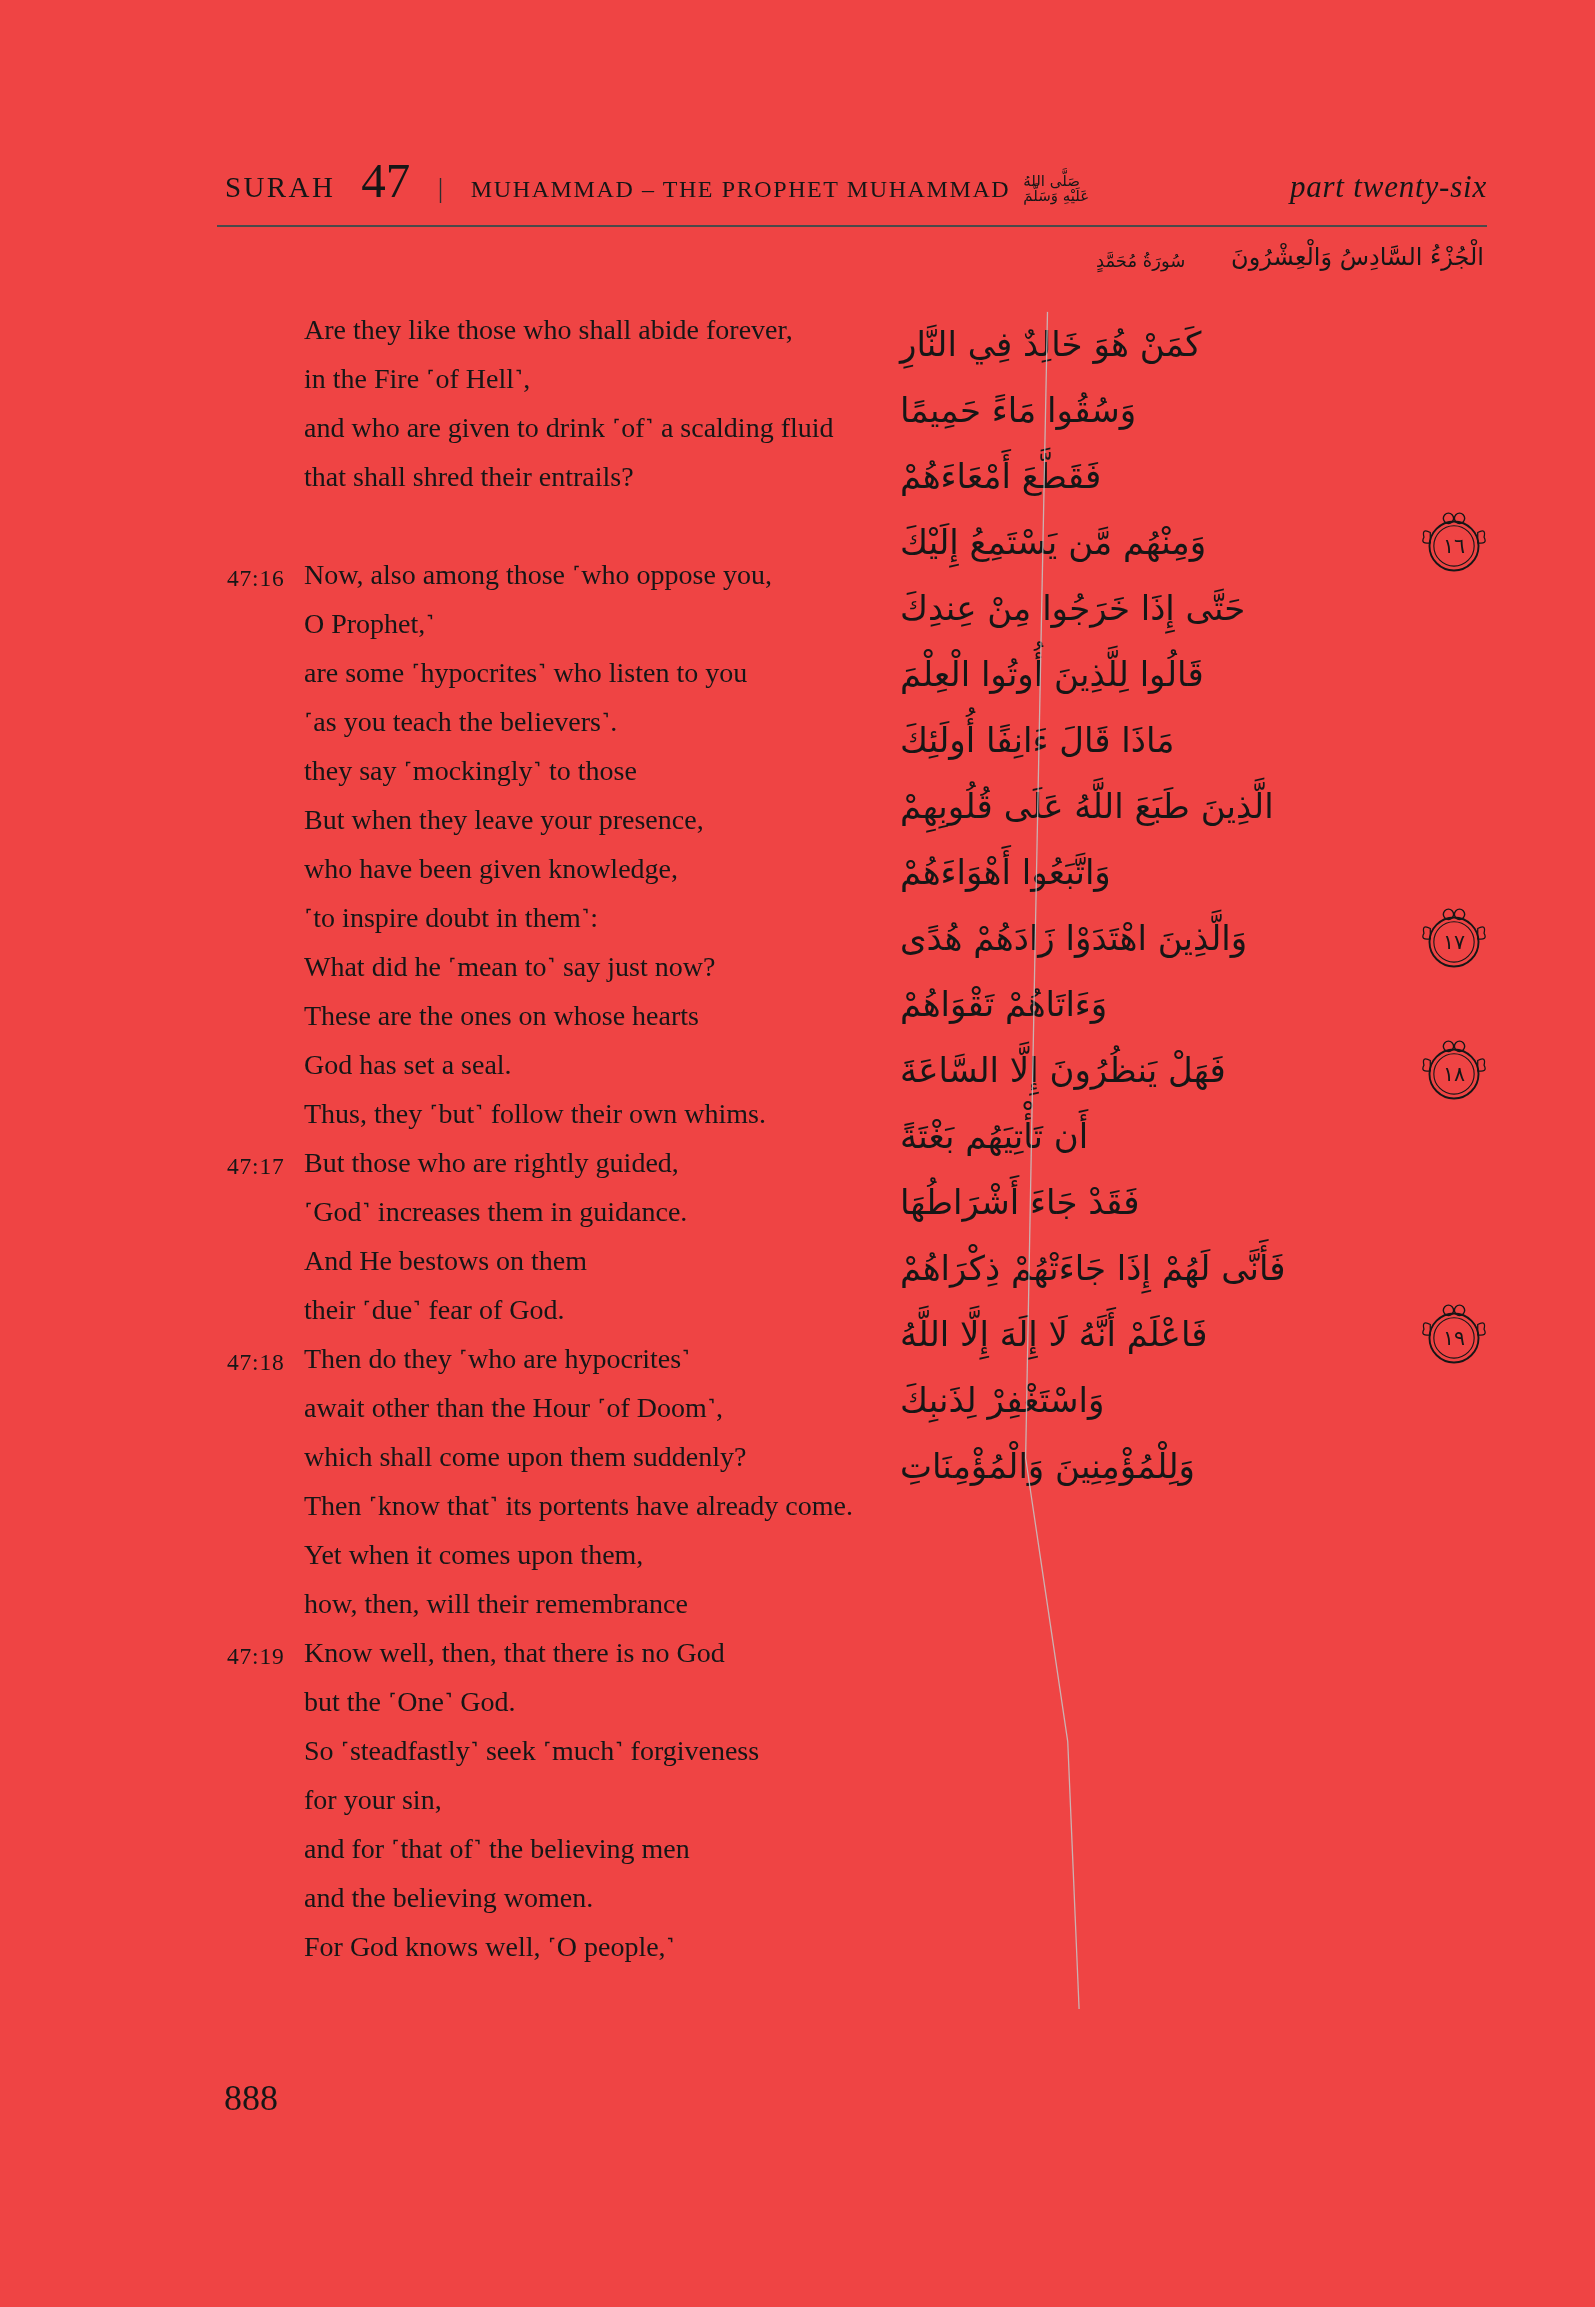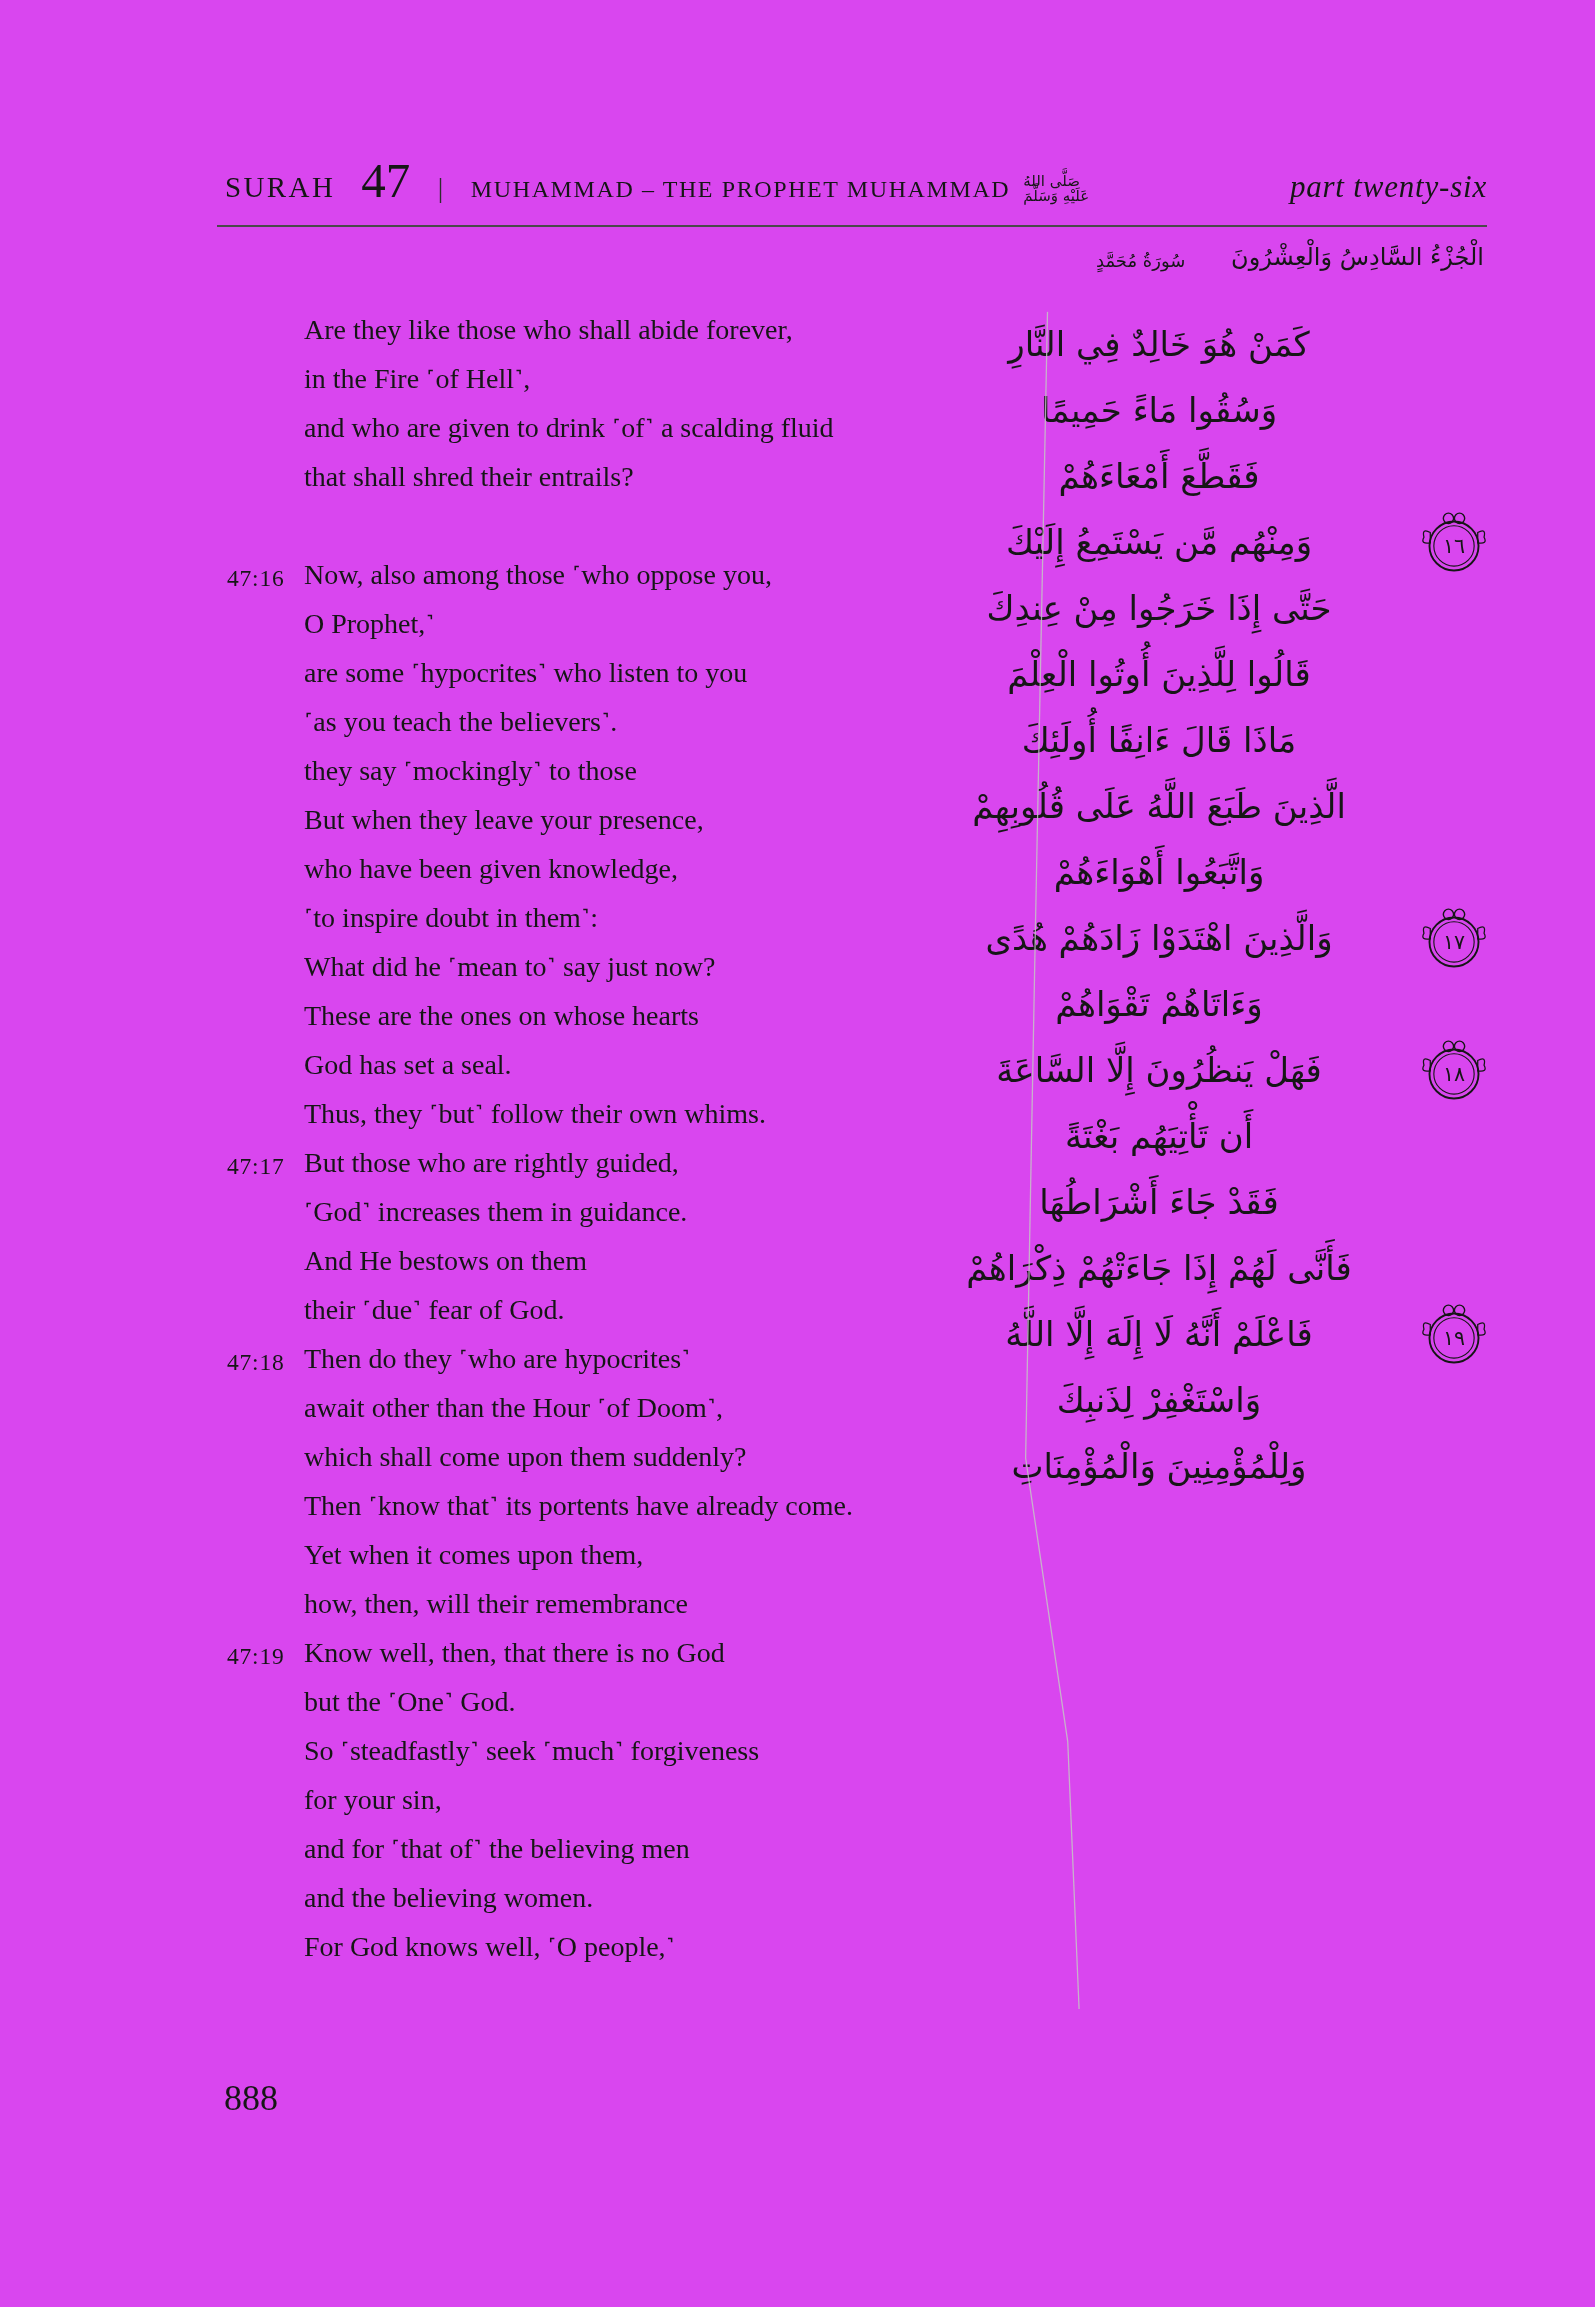--- a/index.html
+++ b/index.html
@@ -1,16 +1,16 @@
 <!DOCTYPE html>
 <html style="font-size:13px"><head>
 <meta charset="utf-8">
 <style>
   html,body{margin:0;padding:0;background:#e8e8e8;}
-  .page{position:relative;width:1596px;height:2307px;background:#d946ef;overflow:hidden;
+  .page{position:relative;width:1596px;height:2307px;background:#ef4444;overflow:hidden;
         color:#161616;font-family:"Liberation Serif","DejaVu Serif","DejaVu Sans",serif;}
 
   
   .header{position:absolute;left:225px;right:109px;top:152px;display:flex;
           justify-content:space-between;align-items:baseline;}
   .header-left{display:flex;align-items:baseline;white-space:nowrap;}
   .surah-label{font-size:29px;letter-spacing:2.4px;}
   .surah-number{font-size:49px;margin-left:26px;}
   .header-divider{font-size:27.5px;margin:0 27.5px;color:#2e2e2e;}
   .surah-title{font-size:24px;letter-spacing:1.6px;}
@@ -29,21 +29,21 @@
   
   .translation-col{position:absolute;left:227px;top:305px;width:891px;}
   .en-line{position:relative;height:49px;line-height:49px;padding-left:77px;white-space:nowrap;}
   .en-text{font-size:28px;}
   .verse-num{position:absolute;left:0;top:4px;line-height:49px;font-size:23.5px;letter-spacing:0.8px;}
 
   
   .arabic-col{position:absolute;right:178px;top:311px;width:518px;direction:rtl;
               font-family:"DejaVu Sans",sans-serif;}
   .ar-line{position:relative;height:66px;line-height:66px;font-size:34px;
-           text-align:center;white-space:nowrap;}
+           text-align:left;white-space:nowrap;}
   .aya-medallion{position:absolute;right:-70px;top:50%;transform:translateY(-50%);
                  width:68px;height:68px;}
 
   
   .page-number{position:absolute;left:224px;top:2074px;font-size:36px;line-height:49px;}
 
   
   .scan-artifact{position:absolute;left:0;top:0;width:1596px;height:2307px;pointer-events:none;}
 </style>
 </head>

